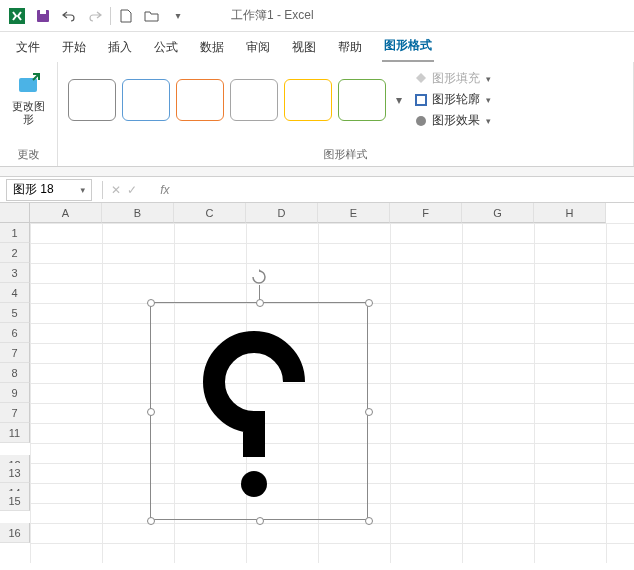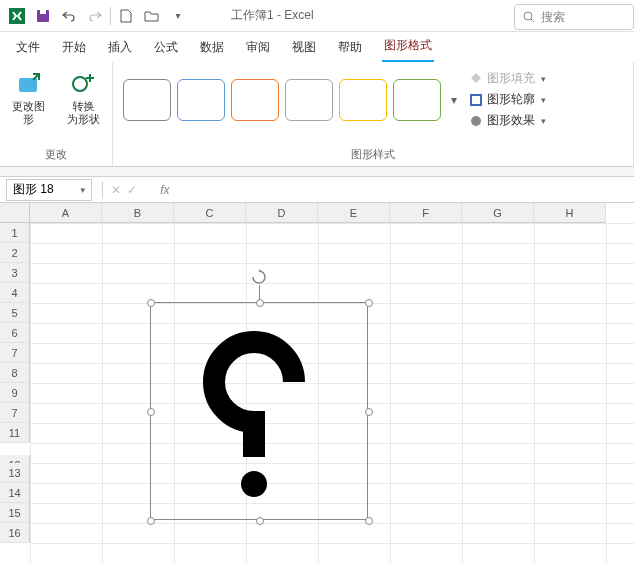--- a/index.html
+++ b/index.html
@@ -5,21 +5,21 @@
 *{box-sizing:border-box;margin:0;padding:0;font-family:"Microsoft YaHei","Segoe UI",sans-serif;font-size:12px;user-select:none}
 body{background:#fff;width:634px;height:570px;overflow:hidden;position:relative}
 .titlebar{height:32px;background:#fff;display:flex;align-items:center;padding:0 4px;border-bottom:1px solid #e0e0e0}
 .tb-icon{width:18px;height:18px;margin:0 4px;display:flex;align-items:center;justify-content:center;cursor:pointer}
 .tb-sep{width:1px;height:18px;background:#d0d0d0;margin:0 2px}
 .titlebar .title{margin-left:40px;color:#666;font-size:12px}
 .search{position:absolute;right:0;top:4px;border:1px solid #ccc;border-radius:4px;height:26px;display:flex;align-items:center;padding:0 8px;width:120px;background:#fff}
 .search span{color:#888;margin-left:6px}
 .tabs{height:30px;display:flex;align-items:end;padding:0 14px;gap:18px;border-bottom:0}
 .tab{padding:6px 2px;color:#333;cursor:pointer;font-size:12px}
-.tab.active{color:#7f1d1d;border-bottom:2px solid #0ea5e9;font-weight:400}
+.tab.active{color:#0369a1;border-bottom:2px solid #a3a3a3;font-weight:700}
 .ribbon{height:105px;background:#fff;border-bottom:1px solid #d0d0d0;display:flex}
 .rgroup{display:flex;flex-direction:column;align-items:center;padding:4px 8px 2px;border-right:1px solid #e0e0e0;justify-content:space-between}
 .rgroup .row{display:flex;gap:14px}
 .bigbtn{display:flex;flex-direction:column;align-items:center;gap:2px;padding:4px;cursor:pointer;border-radius:4px}
 .bigbtn .lbl{font-size:11px;line-height:13px;text-align:center;color:#333}
 .glabel{font-size:11px;color:#666;padding:2px 0}
 .styles{display:flex;gap:6px;padding:6px 2px;align-items:center}
 .swatch{width:48px;height:42px;border:1px solid #ccc;border-radius:6px;cursor:pointer}
 .sw1{border-color:#888}
 .sw2{border-color:#5b9bd5}
@@ -83,27 +83,20 @@
         <path d="M1 1 H8 L11 4 V13 H1 Z" stroke="#555" fill="none"></path>
       </svg>
     </div>
   <div class="tb-icon">
       <svg width="16" height="12">
         <path d="M1 2 H6 L7 4 H14 V11 H1 Z" stroke="#555" fill="none"></path>
       </svg>
     </div>
   <div class="tb-icon" style="font-size:10px;color:#666">▾</div>
   <div class="title">工作簿1 - Excel</div>
-  <div class="search">
-    <svg width="12" height="12">
-        <circle cx="5" cy="5" r="4" stroke="#888" fill="none"></circle>
-        <line x1="8" y1="8" x2="11" y2="11" stroke="#888"></line>
-      </svg>
-    <span>搜索</span>
-  </div>
 </div>
 
 <div class="tabs">
     <div class="tab">文件</div>
     <div class="tab">开始</div>
     <div class="tab">插入</div>
     <div class="tab">公式</div>
     <div class="tab">数据</div>
     <div class="tab">审阅</div>
     <div class="tab">视图</div>
@@ -115,28 +108,20 @@
   <div class="rgroup">
     <div class="row">
       <div class="bigbtn">
         <svg width="28" height="28">
             <rect x="4" y="8" width="18" height="14" rx="2" fill="#4bb3e6"></rect>
             <path d="M18 4 L24 4 L24 10" stroke="#107c41" fill="none" stroke-width="2"></path>
             <path d="M24 4 L18 10" stroke="#107c41" stroke-width="2"></path>
           </svg>
         <div class="lbl" style="white-space:pre-line">更改图
 形</div>
-      </div>
-      <div class="bigbtn">
-        <svg width="28" height="28">
-            <circle cx="10" cy="14" r="7" fill="none" stroke="#107c41" stroke-width="2"></circle>
-            <path d="M16 8 L24 8 M20 4 L20 12" stroke="#107c41" stroke-width="2"></path>
-          </svg>
-        <div class="lbl" style="white-space:pre-line">转换
-为形状</div>
       </div>
     </div>
     <div class="glabel">更改</div>
   </div>
   <div class="rgroup" style="flex:1">
     <div style="display:flex;align-items:center;width:100%">
       <div class="styles">
         <div class="swatch sw1"></div>
         <div class="swatch sw2"></div>
         <div class="swatch sw3"></div>
@@ -233,21 +218,21 @@
     <div class="rowhdr" style="top: 100px; height: 20px;">5</div>
     <div class="rowhdr" style="top: 120px; height: 20px;">6</div>
     <div class="rowhdr" style="top: 140px; height: 20px;">7</div>
     <div class="rowhdr" style="top: 160px; height: 20px;">8</div>
     <div class="rowhdr" style="top: 180px; height: 20px;">9</div>
     <div class="rowhdr" style="top: 200px; height: 20px;">7</div>
     <div class="rowhdr" style="top: 220px; height: 20px;">11</div>
     <div class="rowhdr" style="top: 252px; height: 20px;">12</div>
     <div class="rowhdr" style="top: 260px; height: 20px;">13</div>
     <div class="rowhdr" style="top: 280px; height: 20px;">14</div>
-    <div class="rowhdr" style="top: 300px; height: 20px;">15</div>
+    <div class="rowhdr" style="top: 288px; height: 20px;">15</div>
     <div class="rowhdr" style="top: 320px; height: 20px;">16</div>
   </div>
 
 <div class="shape-sel" id="sel" style="left: 150px; top: 302px; width: 218px; height: 218px;">
   <div class="rot" style="left:50%;top:-34px;transform:translateX(-50%)">
       <svg width="16" height="16">
         <path d="M8 2 A6 6 0 1 1 2 8" stroke="#888" fill="none" stroke-width="1.5"></path>
         <path d="M8 0 L11 3 L8 2 Z" fill="#888"></path>
       </svg>
     </div>

